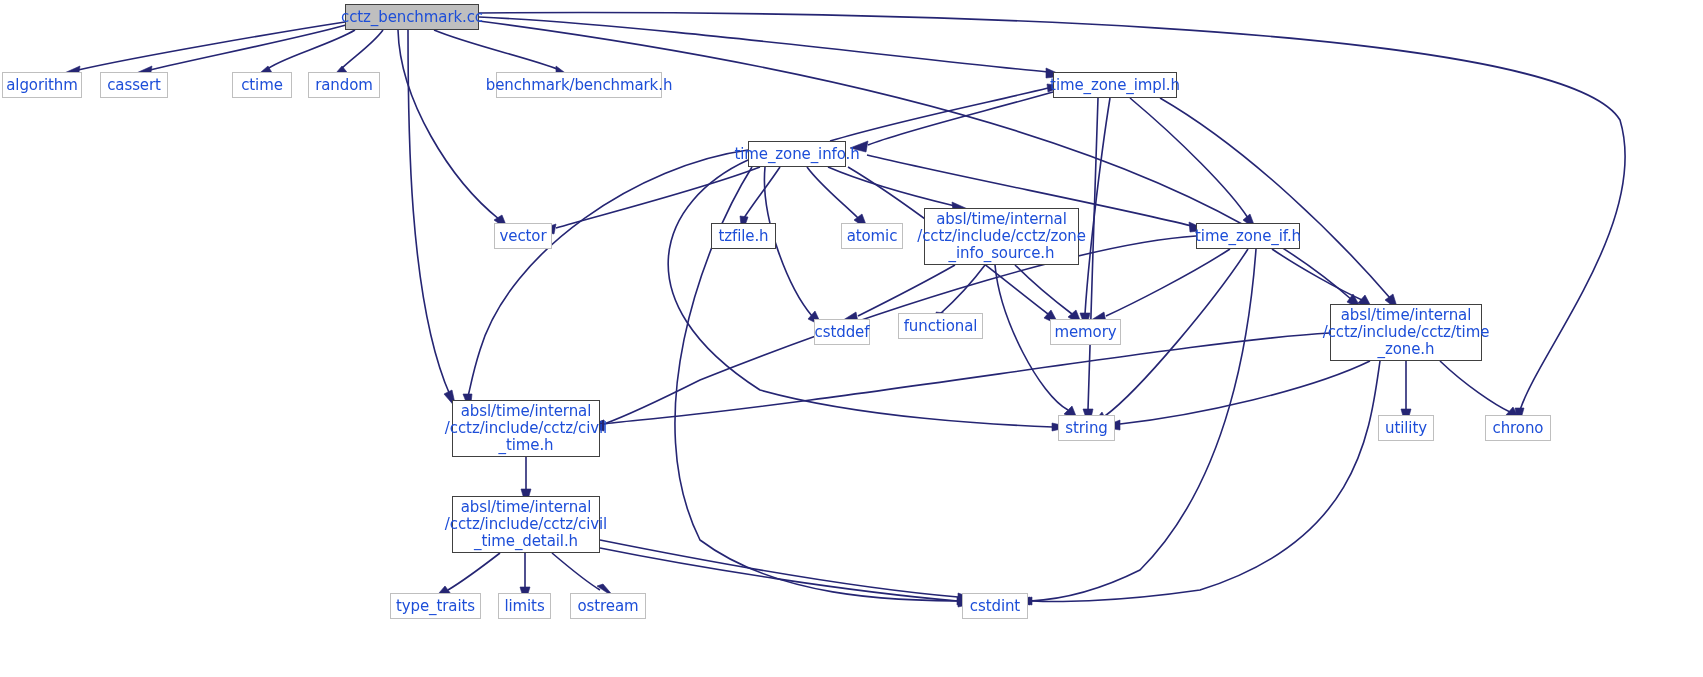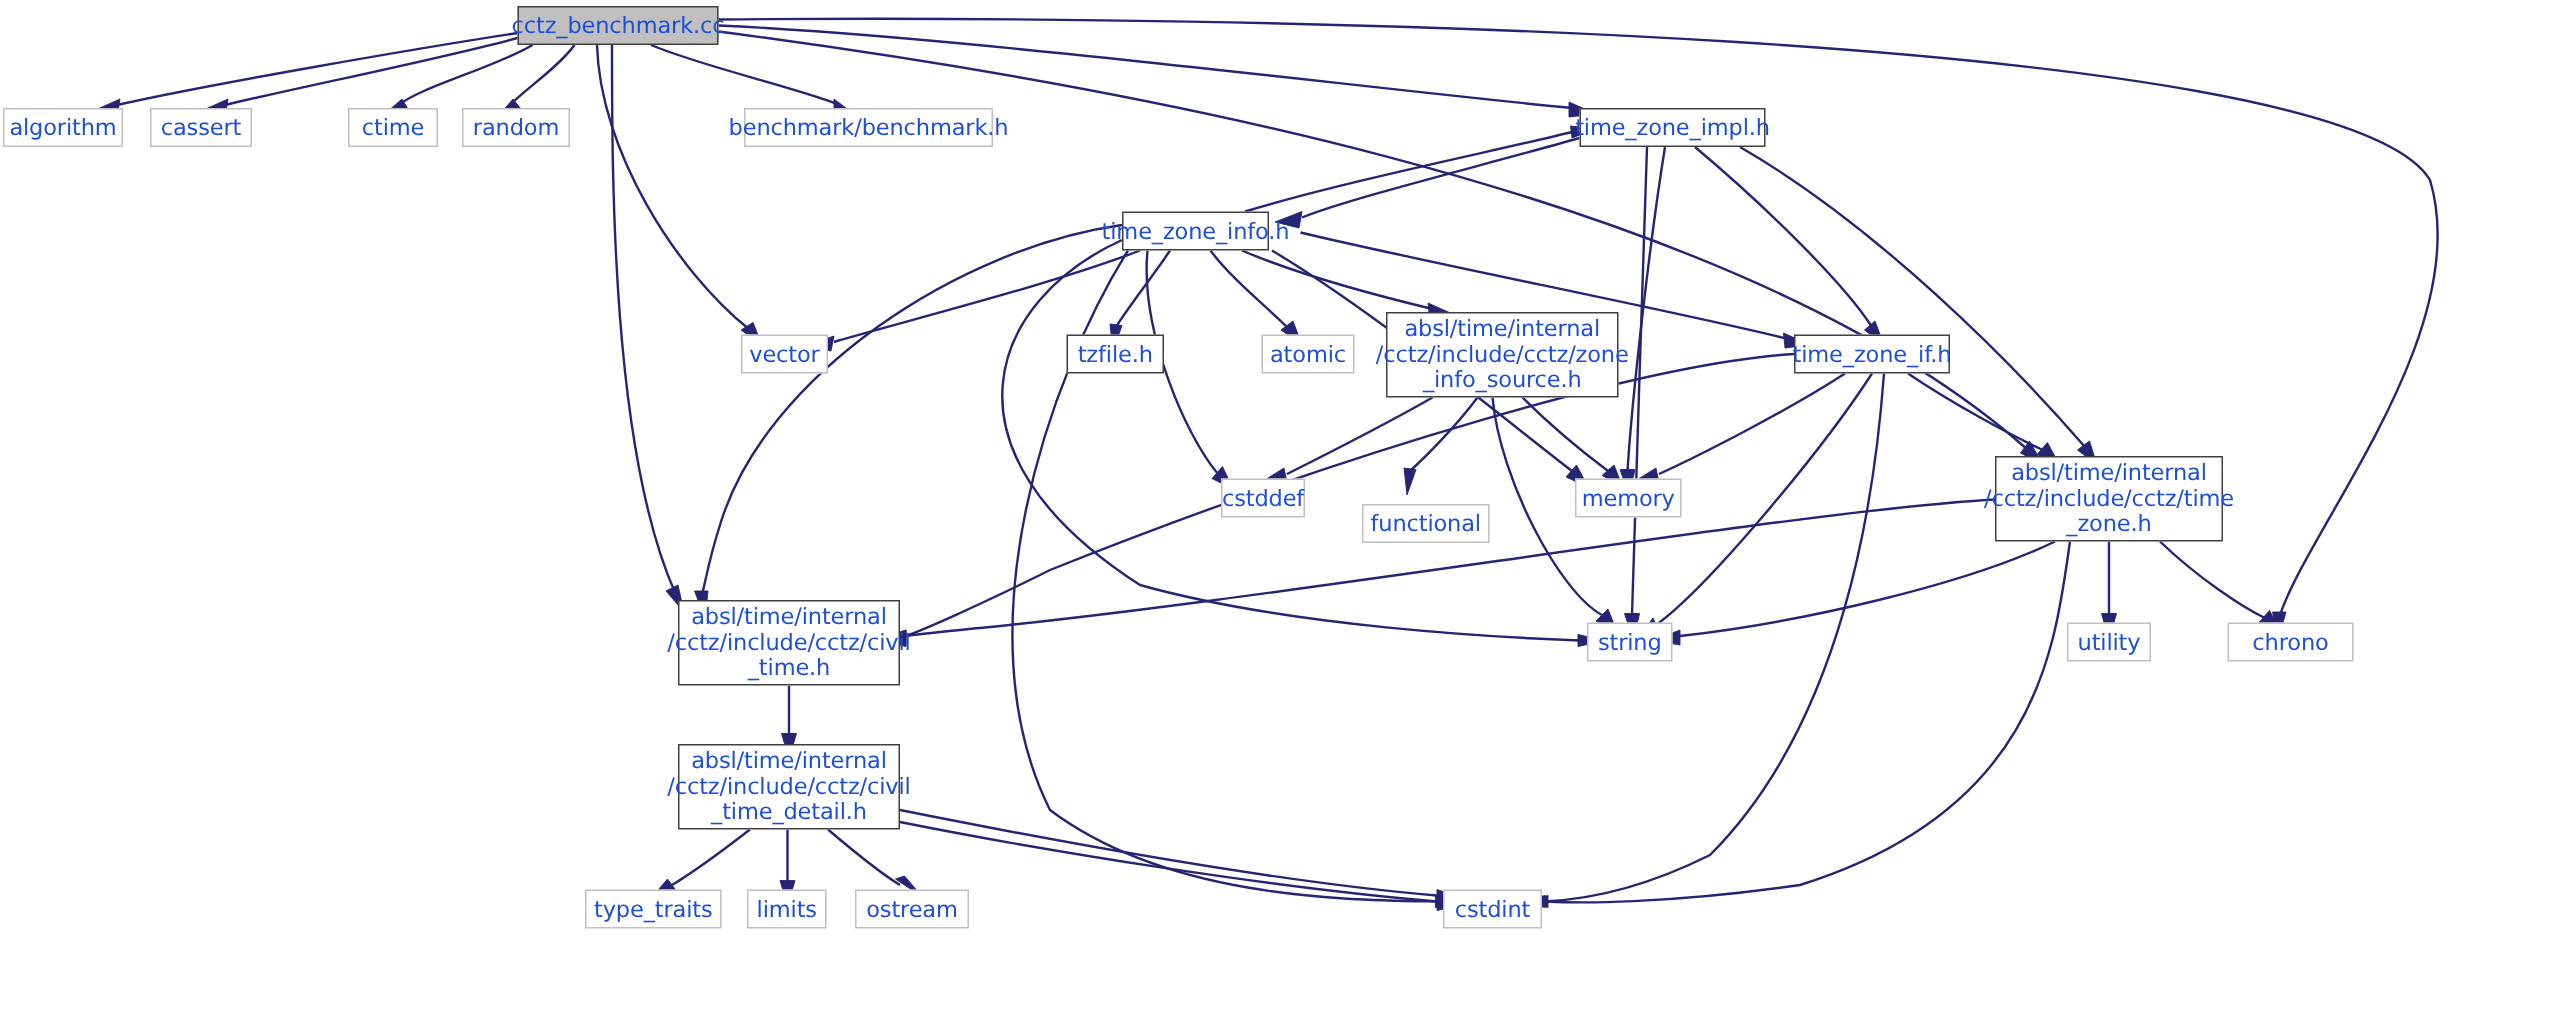--- a/index.html
+++ b/index.html
@@ -230,31 +230,31 @@
       <div class="node local" style="left: 1053px; top: 72px; width: 124px; height: 26px; text-align: right;"><span class="node-label">time_zone_impl.h</span></div>
       <div class="node local" style="left: 748px; top: 141px; width: 98px; height: 26px;"><span class="node-label">time_zone_info.h</span></div>
       <div class="node system" style="left: 494px; top: 223px; width: 58px; height: 26px;"><span class="node-label">vector</span></div>
       <div class="node local" style="left: 711px; top: 223px; width: 65px; height: 26px;"><span class="node-label">tzfile.h</span></div>
       <div class="node system" style="left: 841px; top: 223px; width: 62px; height: 26px;"><span class="node-label">atomic</span></div>
       <div class="node local" style="left: 924px; top: 208px; width: 155px; height: 57px;"><span class="node-label">absl/time/internal
 /cctz/include/cctz/zone
 _info_source.h</span></div>
       <div class="node local" style="left: 1196px; top: 223px; width: 104px; height: 26px;"><span class="node-label">time_zone_if.h</span></div>
       <div class="node system" style="left: 814px; top: 319px; width: 56px; height: 26px;"><span class="node-label">cstddef</span></div>
-      <div class="node system" style="left: 898px; top: 336px; width: 85px; height: 26px; margin-left: 10px;"><span class="node-label">functional</span></div>
+      <div class="node system" style="left: 898px; top: 313px; width: 85px; height: 26px;"><span class="node-label">functional</span></div>
       <div class="node system" style="left: 1050px; top: 319px; width: 71px; height: 26px;"><span class="node-label">memory</span></div>
       <div class="node local" style="left: 1330px; top: 304px; width: 152px; height: 57px;"><span class="node-label">absl/time/internal
 /cctz/include/cctz/time
 _zone.h</span></div>
       <div class="node local" style="left: 452px; top: 400px; width: 148px; height: 57px;"><span class="node-label">absl/time/internal
 /cctz/include/cctz/civil
 _time.h</span></div>
       <div class="node system" style="left: 1058px; top: 415px; width: 57px; height: 26px;"><span class="node-label">string</span></div>
       <div class="node system" style="left: 1378px; top: 415px; width: 56px; height: 26px;"><span class="node-label">utility</span></div>
-      <div class="node system" style="left: 1485px; top: 415px; width: 84px; height: 26px;"><span class="node-label">chrono</span></div>
+      <div class="node system" style="left: 1485px; top: 415px; width: 66px; height: 26px;"><span class="node-label">chrono</span></div>
       <div class="node local" style="left: 452px; top: 496px; width: 148px; height: 57px;"><span class="node-label">absl/time/internal
 /cctz/include/cctz/civil
 _time_detail.h</span></div>
       <div class="node system" style="left: 390px; top: 593px; width: 91px; height: 26px;"><span class="node-label">type_traits</span></div>
       <div class="node system" style="left: 498px; top: 593px; width: 53px; height: 26px;"><span class="node-label">limits</span></div>
       <div class="node system" style="left: 570px; top: 593px; width: 76px; height: 26px;"><span class="node-label">ostream</span></div>
       <div class="node system" style="left: 962px; top: 593px; width: 66px; height: 26px;"><span class="node-label">cstdint</span></div>
     </div>
 </div>
 

